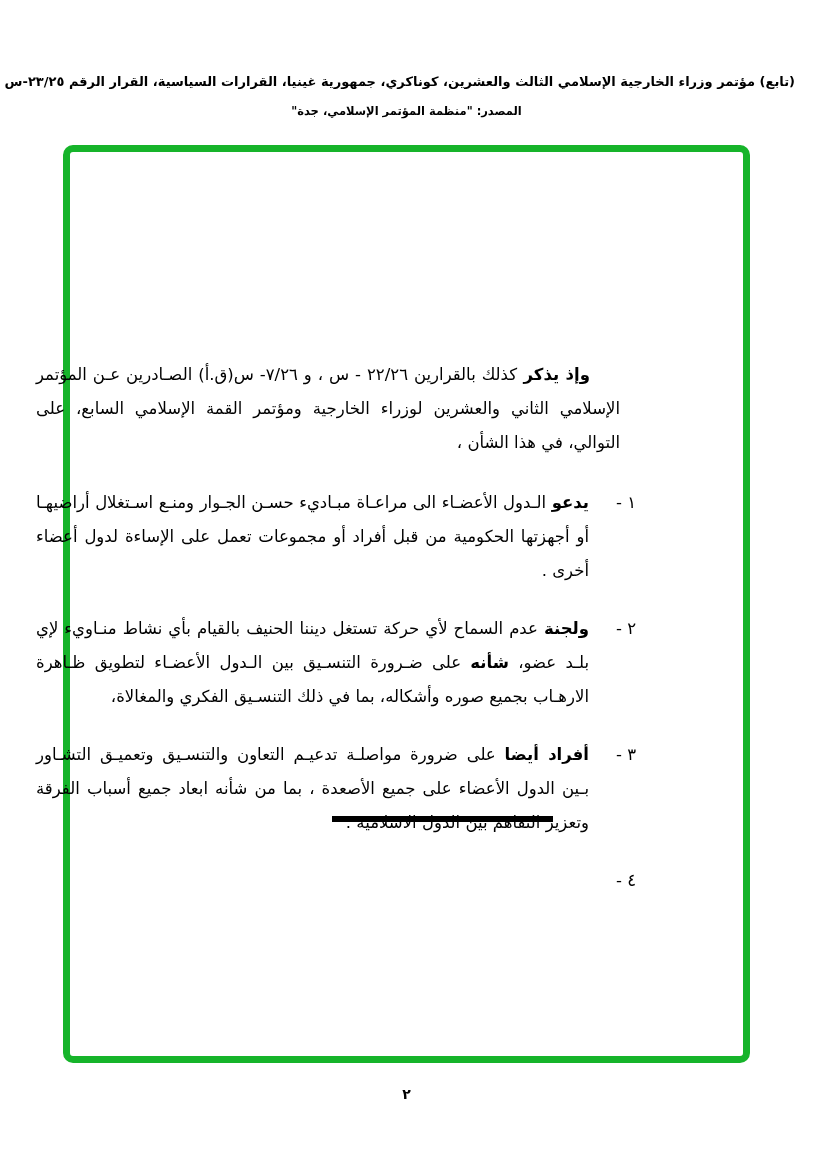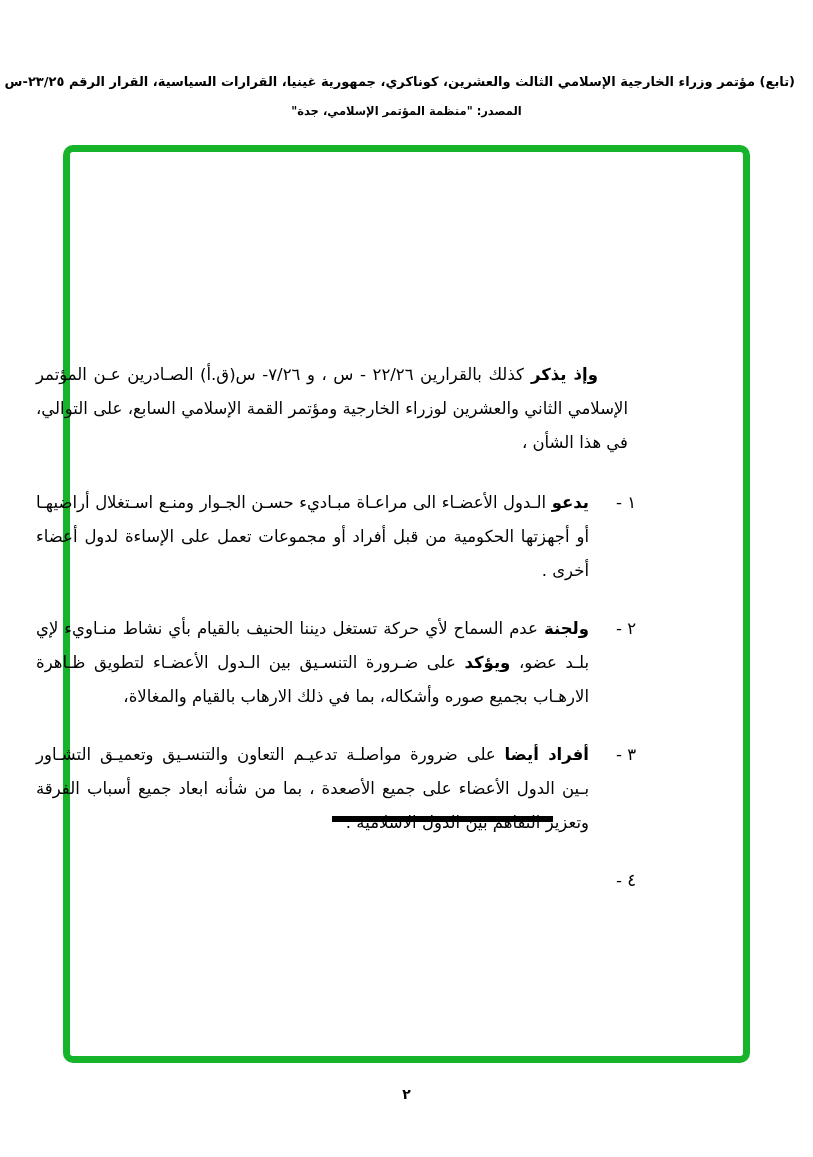--- a/index.html
+++ b/index.html
@@ -17,21 +17,21 @@
     direction:rtl;text-align:center;font-weight:bold;font-size:11.5px;
   }
   .frame{
     position:absolute;left:63px;top:145px;width:687px;height:918px;
     box-sizing:border-box;border:7px solid #16b42a;border-radius:10px;
   }
   .content{
     position:absolute;top:206px;right:107px;width:600px;
     direction:rtl;text-align:justify;font-size:16.5px;line-height:34px;
   }
-  .intro{margin:0 8px 26px 0;text-indent:30px;}
+  .intro{margin:0 16px 26px 0;text-indent:30px;}
   .item{position:relative;padding-right:47px;margin-bottom:24px;}
   .item .num{position:absolute;right:0;top:0;}
   .rule{position:absolute;left:332px;top:816px;width:221px;height:6px;background:#000;}
   .pagenum{
     position:absolute;top:1086px;left:0;right:0;
     text-align:center;font-weight:bold;font-size:14px;direction:rtl;
   }
   b{font-weight:bold;}
 </style>
 </head>
@@ -47,21 +47,21 @@
     <div class="content">
       <p class="intro"><b>وإذ يذكر </b><span>كذلك بالقرارين ٢٢/٢٦ - س ، و ٧/٢٦- س(ق.أ) الصـادرين عـن المؤتمر الإسلامي الثاني والعشرين لوزراء الخارجية ومؤتمر القمة الإسلامي السابع، على التوالي، في هذا الشأن ،</span></p>
       <div id="items">
   <div class="item">
     <span class="num">١ -</span>
     <span class="body"><b>يدعو</b><span> الـدول الأعضـاء الى مراعـاة مبـاديء حسـن الجـوار ومنـع اسـتغلال أراضيهـا أو أجهزتها الحكومية من قبل أفراد أو مجموعات تعمل على الإساءة لدول أعضاء أخرى .</span></span>
   </div>
 
   <div class="item">
     <span class="num">٢ -</span>
-    <span class="body"><b>ولجنة</b><span> عدم السماح لأي حركة تستغل ديننا الحنيف بالقيام بأي نشاط منـاويء لإي بلـد عضو، </span><b>ويؤكد</b><span> على ضـرورة التنسـيق بين الـدول الأعضـاء لتطويق ظـاهرة الارهـاب بجميع صوره وأشكاله، بما في ذلك الارهاب بالقيام والمغالاة،</span></span>
+    <span class="body"><b>ولجنة</b><span> عدم السماح لأي حركة تستغل ديننا الحنيف بالقيام بأي نشاط منـاويء لإي بلـد عضو، </span><b>شأنه</b><span> على ضـرورة التنسـيق بين الـدول الأعضـاء لتطويق ظـاهرة الارهـاب بجميع صوره وأشكاله، بما في ذلك التنسـيق الفكري والمغالاة،</span></span>
   </div>
 
   <div class="item">
     <span class="num">٣ -</span>
     <span class="body"><b>أفراد أيضا</b><span> على ضرورة مواصلـة تدعيـم التعاون والتنسـيق وتعميـق التشـاور بـين الدول الأعضاء على جميع الأصعدة ، بما من شأنه ابعاد جميع أسباب الفرقة وتعزيز التفاهم بين الدول الاسلامية .</span></span>
   </div>
 
   <div class="item">
     <span class="num">٤ -</span>
   </div>

